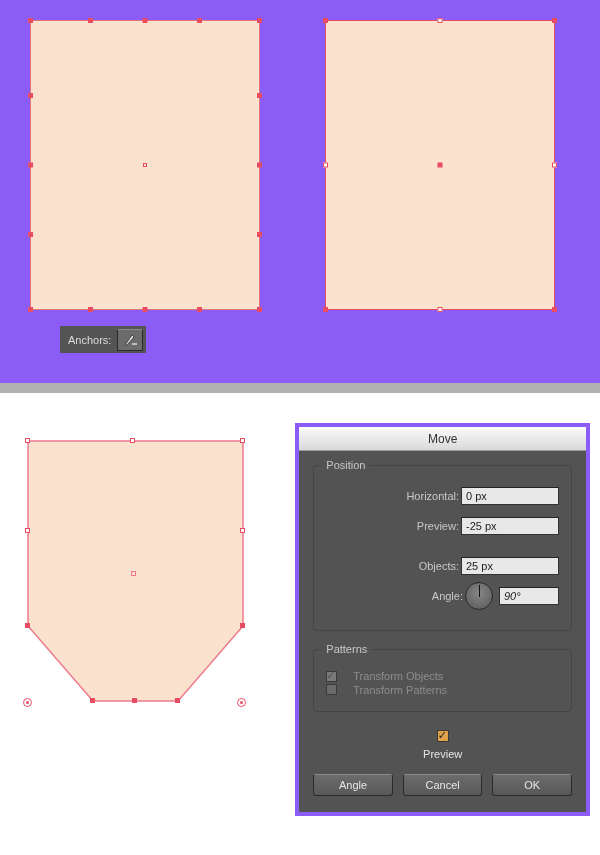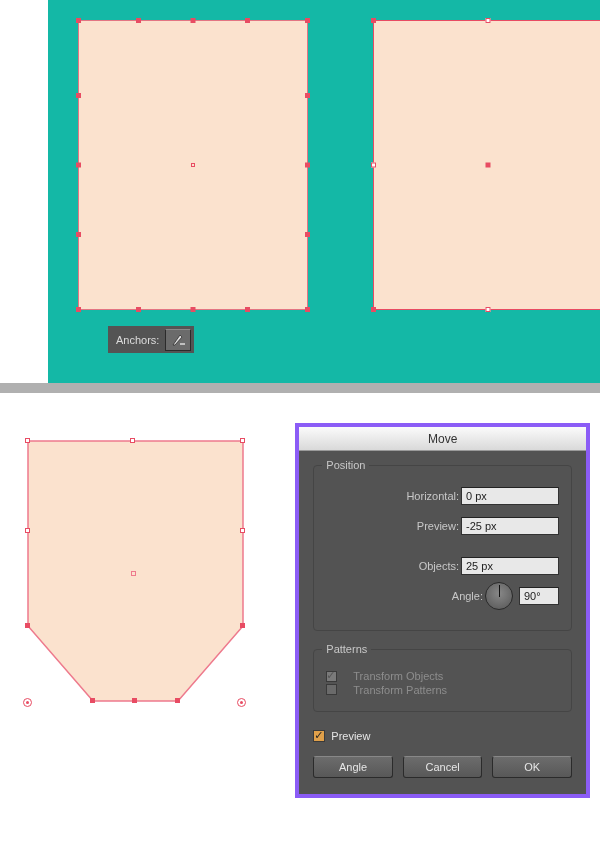--- a/index.html
+++ b/index.html
@@ -1,18 +1,18 @@
 <!DOCTYPE html>
 <html><head>
 <meta charset="utf-8">
 <style>
   * { box-sizing: border-box; margin: 0; padding: 0; }
   body { font-family: "Lucida Grande", Arial, sans-serif; font-size: 11px; background: #fff; width: 600px; }
   
-  .section1 { padding: 20px 10px 30px 10px; background: #14b8a6; margin-left: 48px; }
+  .section1 { padding: 20px 10px 30px 10px; background: #8b5cf6; }
   .shapes-row { display: flex; gap: 45px; }
   
   .shape-container { position: relative; }
   .rect-shape { width: 230px; height: 290px; background: #fbe2ce; border: 1.5px solid #e37583; position: relative; margin-left:20px; }
   .rect2 { border-color: #e84c63; }
   .anchor { position: absolute; width: 5px; height: 5px; background: #e84c63; }
   .anchor.hollow { background: #fff; border: 1px solid #e84c63; }
   .center-dot { position: absolute; width: 4px; height: 4px; border: 1px solid #e84c63; background:#fbe2ce; left: 50%; top: 50%; transform: translate(-50%, -50%); }
   .center-dot2 { position: absolute; width: 5px; height: 5px; background: #e84c63; left: 50%; top: 50%; transform: translate(-50%, -50%); }
   
@@ -51,21 +51,21 @@
   .row label { margin-right:2px; color:#c8c8c8;}
   .row input.val { width:98px; height:18px; background:#e8e8e8; border:1px solid #323232; border-top-color:#222; font-size:11px; padding:0 4px; color:#222;}
   .angle-dial { width:28px; height:28px; border-radius:50%; background:radial-gradient(circle at 50% 40%, #888, #555); border:1px solid #2a2a2a; position:relative; margin-right:6px;}
   .angle-dial::after{content:"";position:absolute;left:50%;top:2px;width:1px;height:12px;background:#111;}
   
   .opts .chk { display:inline-flex; align-items:center; gap:16px; color:#8d8d8d; margin-right:12px;}
   .opts .chk .box { width:11px; height:11px; background:#6a6a6a; border:1px solid #3a3a3a;}
   .opts .chk.checked .box { background:#7a7a7a; position:relative;}
   .opts .chk.checked .box::after{content:"✓"; position:absolute; top:-3px; left:-1px; font-size:11px; color:#555;}
   
-  .preview { display:flex; align-items:center; gap:6px; margin:6px 0 14px 0;}
+  .preview { display:flex; align-items:center; gap:6px; margin:6px 0 14px 0;flex-direction:column;}
   .preview .box { width:12px; height:12px; background:#e0a04a; border:1px solid #3a3a3a; position:relative;}
   .preview .box::after{content:"✓"; position:absolute; top:-2px; left:0; font-size:11px; color:#222;}
   
   .btnrow { display:flex; gap:10px; }
   .btnrow button { flex:1; height:22px; background:linear-gradient(#6c6c6c,#585858); border:1px solid #2b2b2b; border-top-color:#888; color:#e6e6e6; font-size:11px; border-radius:3px;}
 </style>
 </head>
 <body>
 
 <div class="section1">
@@ -157,21 +157,21 @@
           <input class="val" value="-25 px" style="">
         </div>
         <div style="height:10px"></div>
         <div class="row">
           <label>Objects:</label>
           <input class="val" value="25 px" style="">
         </div>
         <div class="row">
           <label>Angle:</label>
           <div class="angle-dial"></div>
-          <input class="val" style="width: 40px;" value="90°">
+          <input class="val" style="width: 60px; font-style: italic;" value="90°">
         </div>
       </div>
 
       <div class="fieldset opts">
         <span class="legend">Patterns</span>
         <span class="chk checked">
           <span class="box"></span>
           <span>Transform Objects</span>
         </span>
         <span class="chk">

